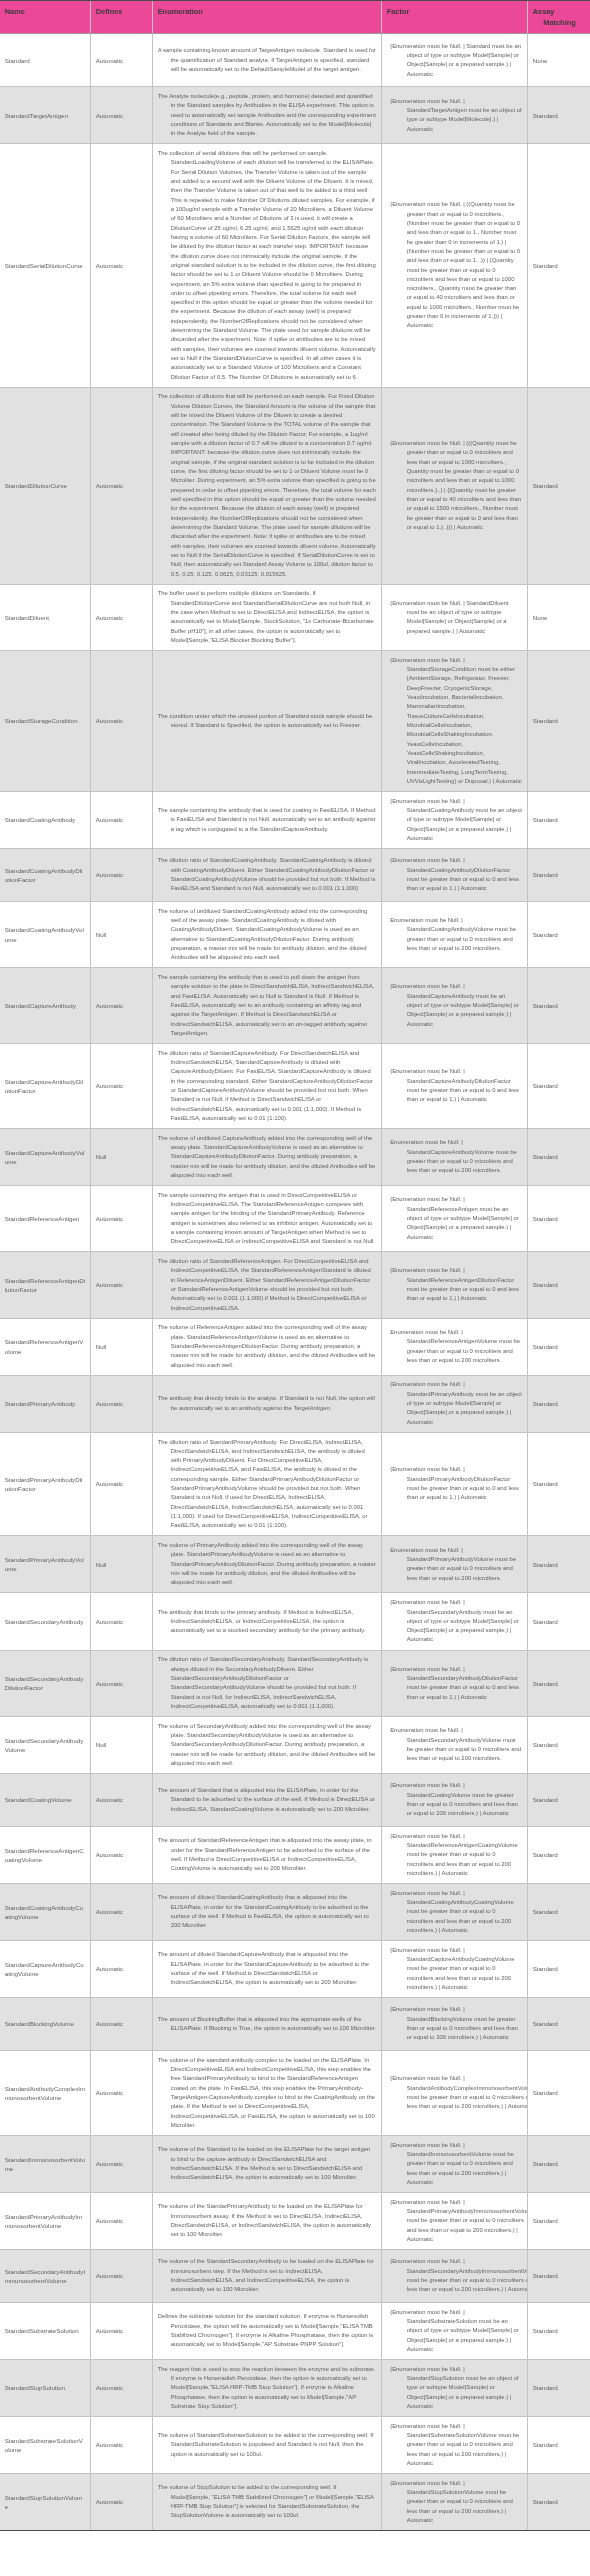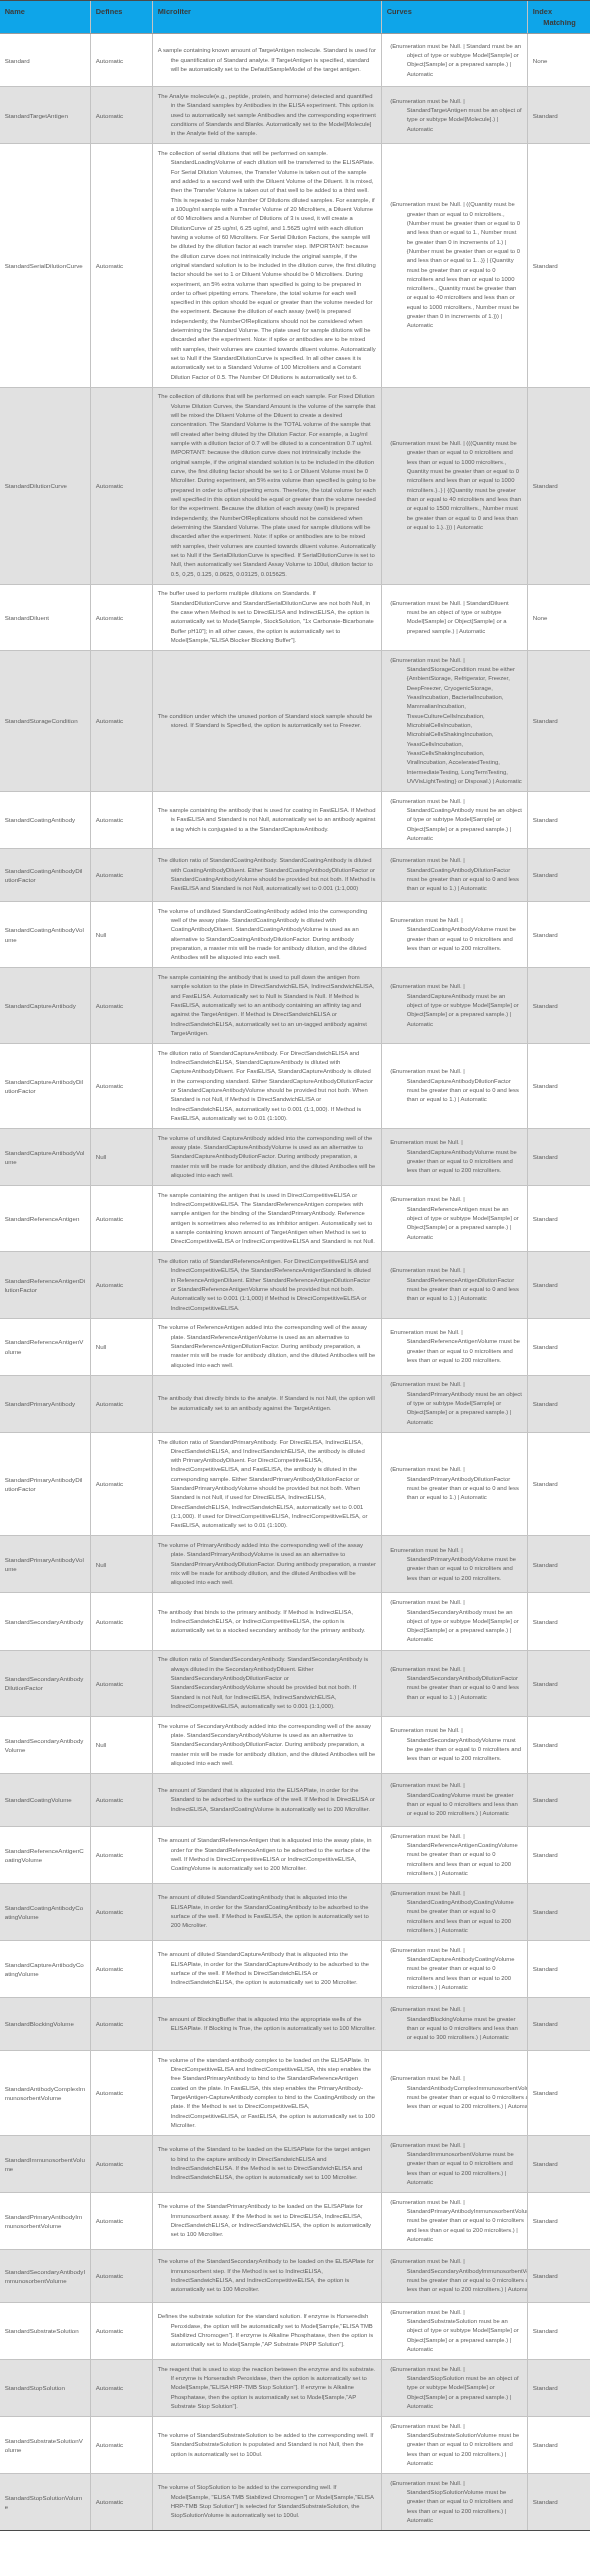--- a/index.html
+++ b/index.html
@@ -16,21 +16,21 @@
     box-sizing:border-box;
   }
   .trow{
     display:grid;
     grid-template-columns:91px 62px 229px 146px 62px;
     border-bottom:0.6px solid #c3c3c3;
     box-sizing:border-box;
   }
   .trow:last-child{border-bottom:none;}
   .thead{
-    background:#0ea5e9;
+    background:#ec4899;
     border-bottom:0.6px solid #9a9a9a;
     min-height:27px;
   }
   .thead .cell{
     font-weight:bold;
     font-size:7.4px;
     color:#3b3b3b;
     align-items:flex-start;
     padding-top:5.3px;
   }
@@ -74,27 +74,27 @@
 
 <div class="option-table">
   <div class="trow thead">
     <div class="cell">
         <span class="head-wrap">Name</span>
       </div>
     <div class="cell">
         <span class="head-wrap">Defines</span>
       </div>
     <div class="cell">
-        <span class="head-wrap">Microliter</span>
+        <span class="head-wrap">Enumeration</span>
       </div>
     <div class="cell">
-        <span class="head-wrap">Curves</span>
+        <span class="head-wrap">Factor</span>
       </div>
     <div class="cell">
-        <span class="head-wrap">Index Matching</span>
+        <span class="head-wrap">Assay Matching</span>
       </div>
   </div>
   <div class="tbody">
   <div class="trow">
     <div class="cell name-cell">
           <div class="inner">Standard</div>
         </div>
     <div class="cell">
           <div class="inner">Automatic</div>
         </div>

